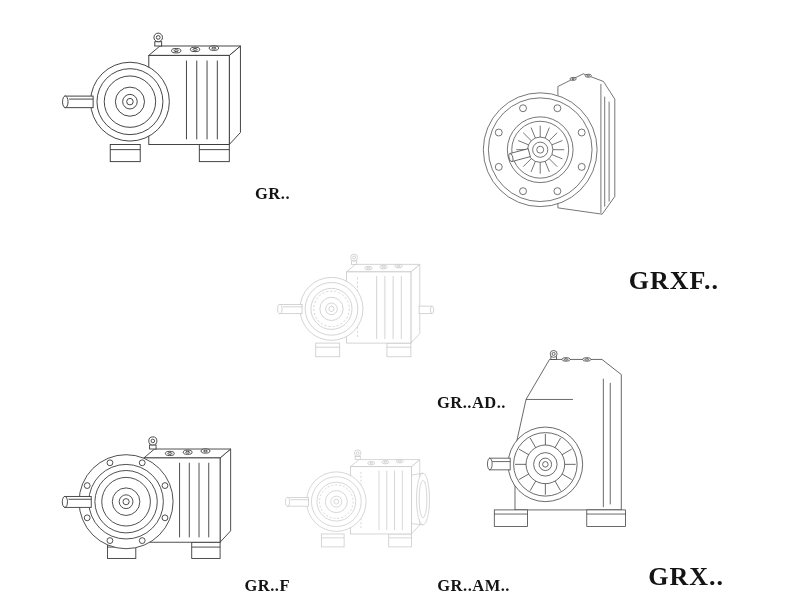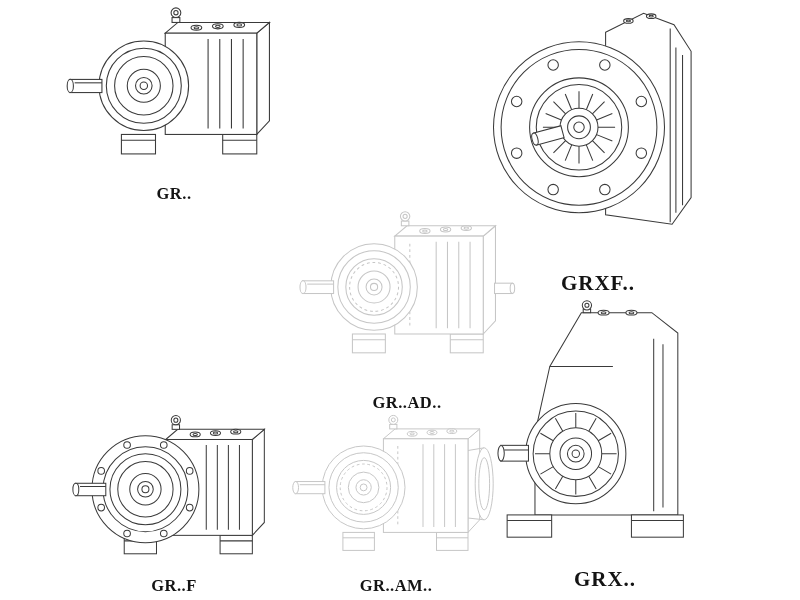--- a/index.html
+++ b/index.html
@@ -1,26 +1,26 @@
 <!DOCTYPE html>
 <html><head>
 <meta charset="utf-8">
 <style>
   html,body{margin:0;padding:0;background:#fff;}
   .canvas{
     position:relative;width:800px;height:600px;background:#ffffff;
     overflow:hidden;font-family:"Liberation Serif",serif;
   }
-  .fig{position:absolute;display:flex;flex-direction:column;align-items:center;margin:0;}
+  .fig{position:absolute;display:flex;flex-direction:row;align-items:center;margin:0;}
   .fig svg{display:block;}
   .fig figcaption{
     margin-top:auto;font-weight:bold;font-size:16.5px;color:#141414;
     letter-spacing:.5px;white-space:nowrap;
   }
-  .fig.big figcaption{font-size:21px;letter-spacing:1px;}
+  .fig.big figcaption{font-size:26px;letter-spacing:1px;}
   svg.ink{color:#3a3a3a;}
   svg.light{color:#c6c6c6;}
 </style>
 </head>
 <body>
 
 <div class="canvas">
 
   <svg style="position:absolute;width:0;height:0" aria-hidden="true">
     <defs>
@@ -129,21 +129,21 @@
           <rect x="52" y="127.5" width="30" height="13" fill="#fff"></rect>
           <ellipse cx="52" cy="134" rx="3" ry="6.5" fill="#fff"></ellipse>
         </g>
         <circle cx="100" cy="134" r="5.5" fill="#fff"></circle>
       </g>
     </svg>
     <figcaption>GRXF..</figcaption>
   </figure>
 
 
-  <figure class="fig" style="left:291px;top:206px;width:232px;height:207px">
+  <figure class="fig" style="left:274px;top:206px;width:232px;height:207px">
     <svg class="light" viewBox="0 0 238 175" width="224" role="img">
       <use href="#gb-feet"></use>
         <use href="#gb-body"></use>
       <g stroke="currentColor" stroke-width="1.1">
         <rect x="212" y="82" width="19" height="11" fill="#fff"></rect>
         <ellipse cx="231" cy="87.5" rx="2.4" ry="5.4" fill="#fff"></ellipse>
         <path d="M122,40 V128" fill="none" stroke-dasharray="3 3"></path>
       </g>
       <use href="#gb-housing"></use>
       <circle cx="84" cy="86" r="26" fill="none" stroke="currentColor" stroke-width="1.1" stroke-dasharray="3 3"></circle>

